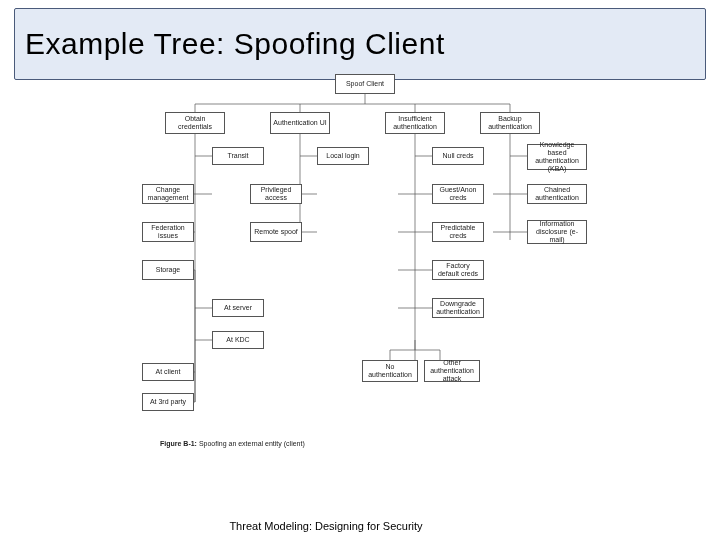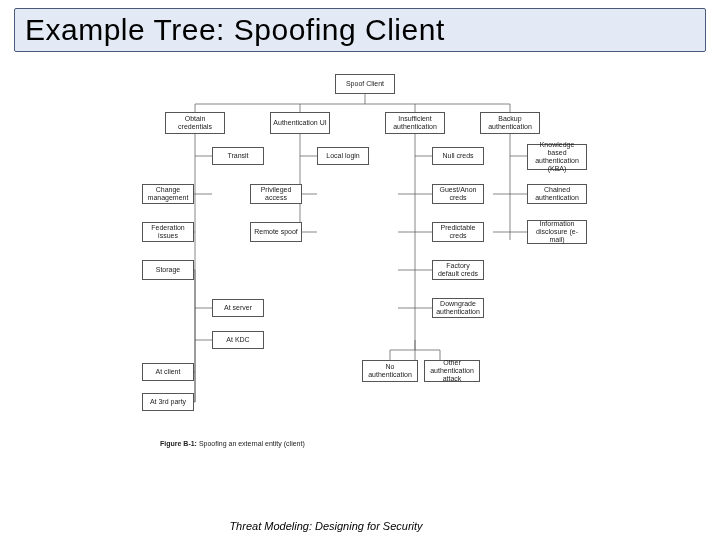--- a/index.html
+++ b/index.html
@@ -1,23 +1,23 @@
 <!DOCTYPE html>
 <html><head>
 <meta charset="utf-8">
 <style>
   html,body{margin:0;padding:0;width:720px;height:540px;background:#fff;font-family:Arial,Helvetica,sans-serif;overflow:hidden}
-  .title-bar{background:#e3eaf5;border:1px solid #4a5a7a;border-radius:2px;margin:8px 14px 0 14px;padding:4px 10px}
+  .title-bar{background:#e3eaf5;border:1px solid #4a5a7a;border-radius:2px;margin:8px 14px 0 14px;padding:18px 10px}
   .title-bar h1{margin:0;font-size:30px;font-weight:400;color:#000;letter-spacing:0.5px}
   .diagram{position:absolute;top:70px;left:140px;width:450px;height:420px}
   .box{position:absolute;border:1px solid #555;background:#fff;font-size:7px;line-height:1.15;color:#222;text-align:center;display:flex;align-items:center;justify-content:center;padding:1px 2px;box-sizing:border-box}
   svg.conn{position:absolute;top:0;left:0;width:450px;height:420px;pointer-events:none}
   svg.conn line{stroke:#555;stroke-width:0.7}
   .caption{position:absolute;font-size:7px;color:#222}
-  .footer{position:absolute;bottom:8px;left:0;width:652px;text-align:center;font-size:11px;font-style:italic;color:#000}
+  .footer{position:absolute;bottom:8px;left:0;width:652px;text-align:center;font-size:11px;color:#000}
 </style>
 </head>
 <body>
 
 <div class="title-bar">
   <h1>Example Tree: Spoofing Client</h1>
 </div>
 
 <div class="diagram">
 

